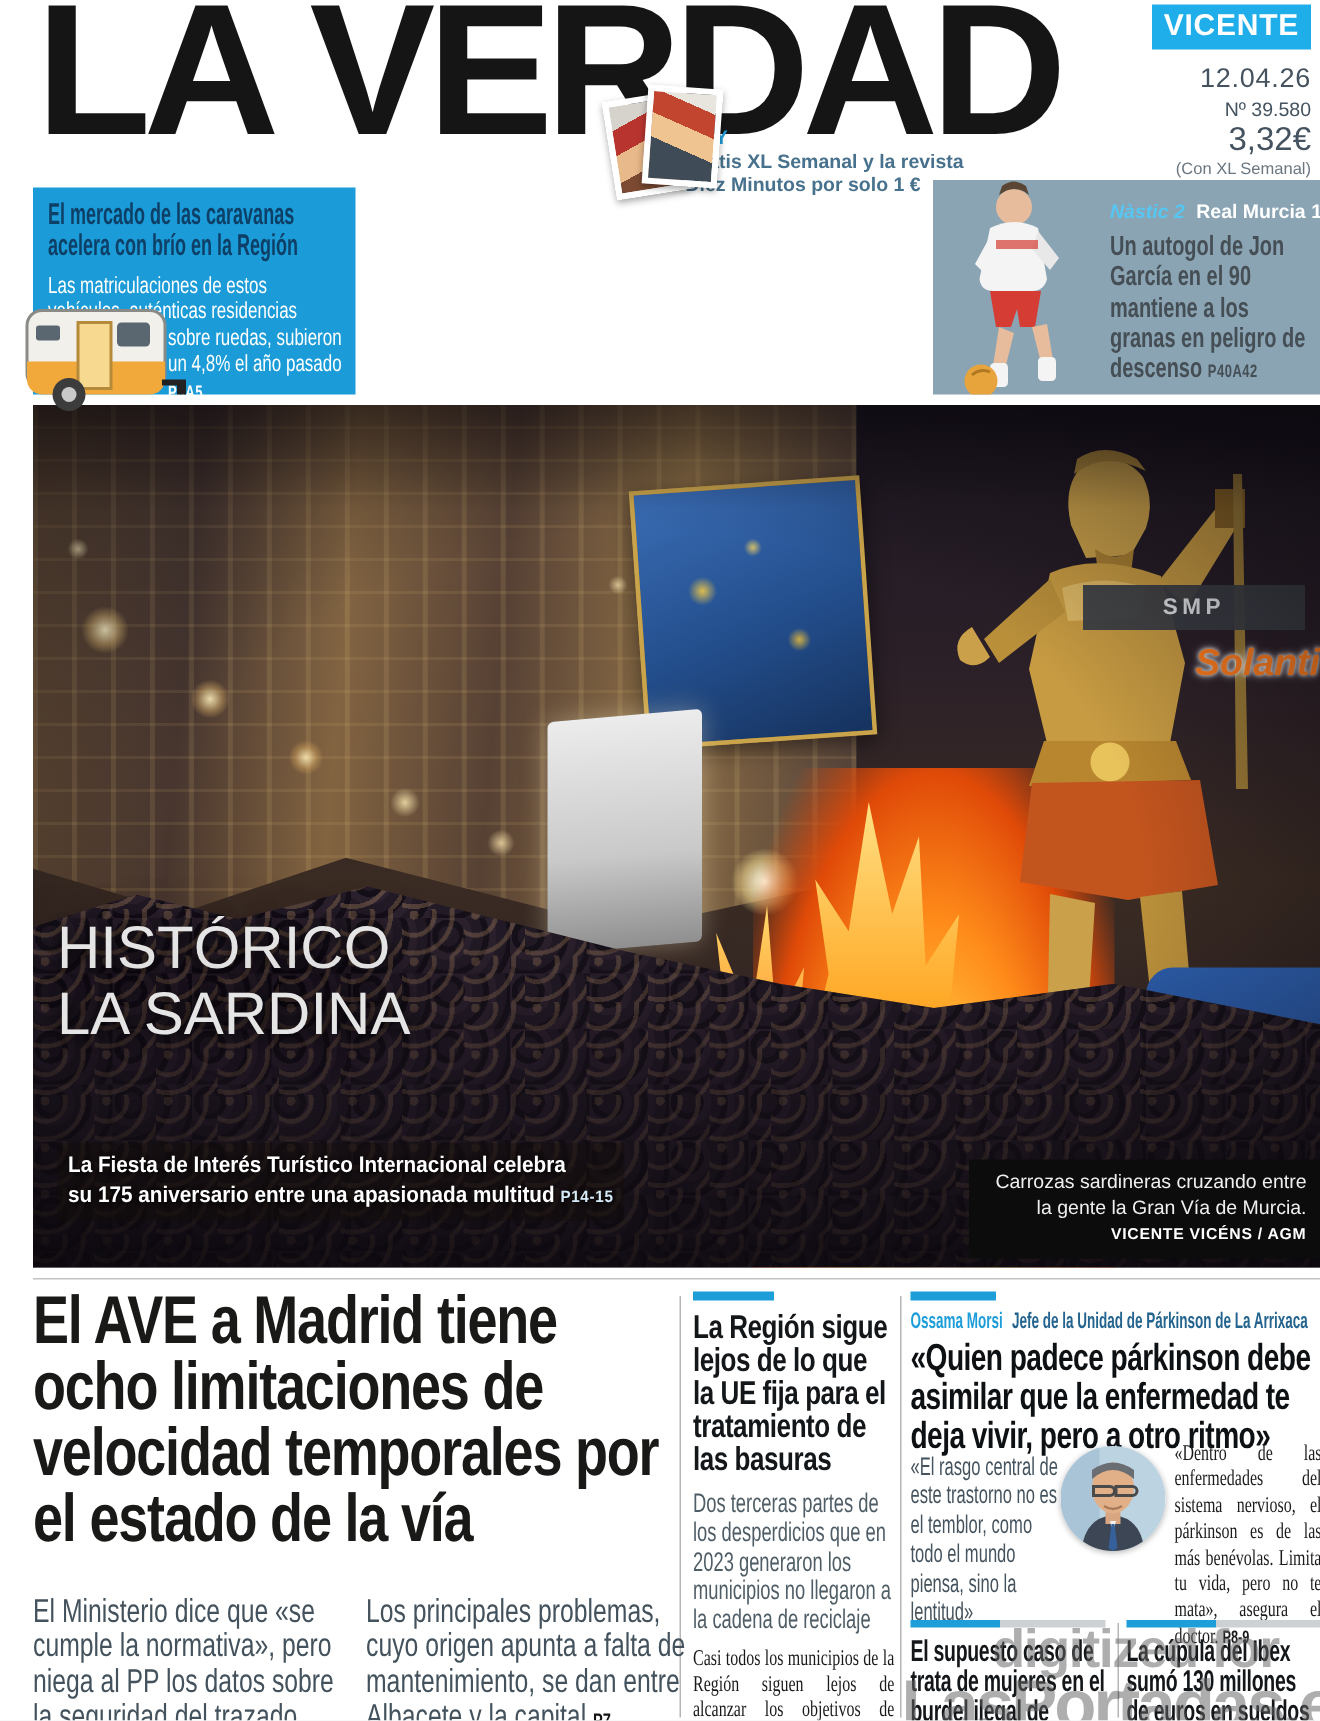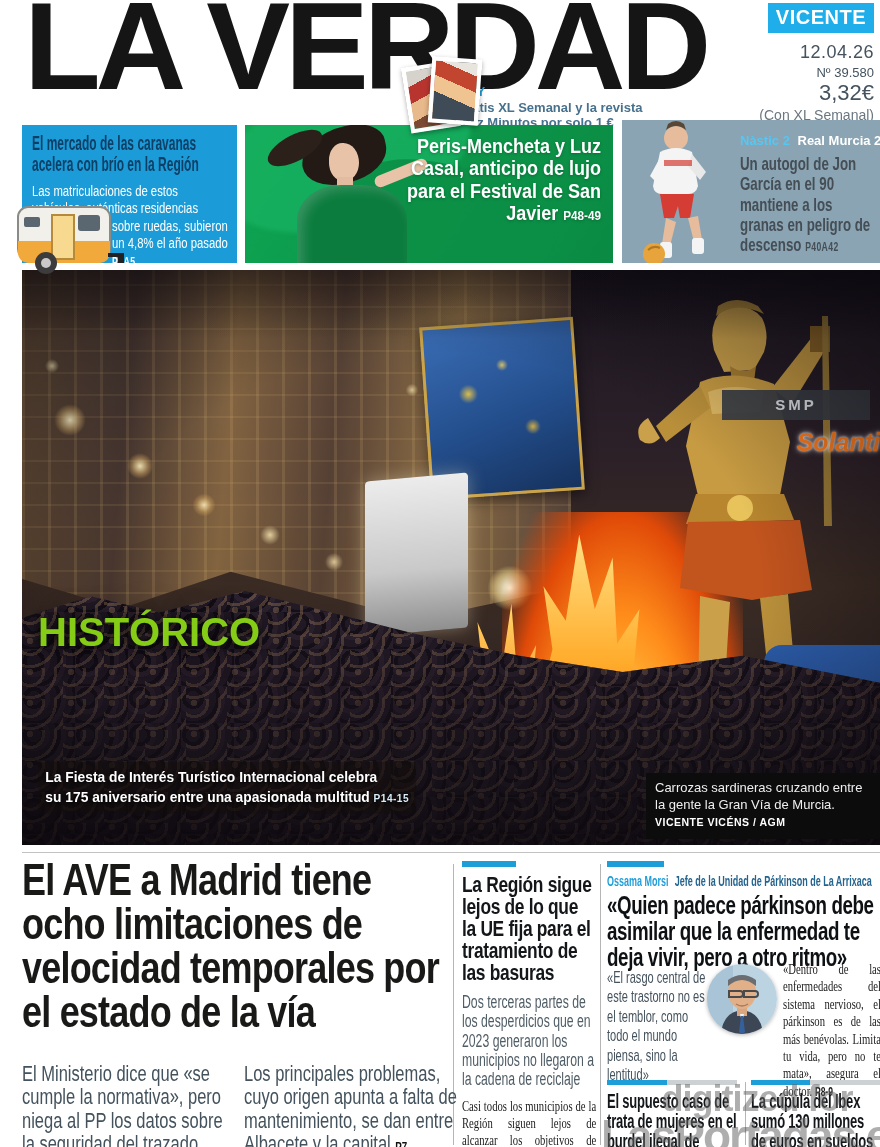--- a/index.html
+++ b/index.html
@@ -21,21 +21,21 @@
   .hoy { position:absolute; left:457px; top:84px; width:190px; }
   .hoy-label { font-size:13px; font-weight:bold; color:#1e9ed9; margin-bottom:2px; }
   .hoy-line { font-size:13px; font-weight:bold; color:#47718c; line-height:1.15; }
 
   .edition { position:absolute; right:6px; top:3px; width:120px; text-align:right; }
   .day-badge { display:inline-block; background:#1faee9; color:#fff; font-size:20px; font-weight:900;
     padding:3px 8px 4px; letter-spacing:0.5px; }
   .ed-date { margin-top:9px; font-size:18px; color:#44535f; letter-spacing:0.5px; }
   .ed-issue { font-size:13px; color:#44535f; margin-top:2px; }
   .ed-price { font-size:22px; color:#44535f; margin-top:0px; }
-  .ed-note { font-size:14px; color:#6a7680; margin-top:1px; }
+  .ed-note { font-size:11px; color:#6a7680; margin-top:1px; }
 
   
   .promo-caravan { position:absolute; left:22px; top:125px; width:215px; height:138px; background:#1b9cd8; }
   .pc-title { position:absolute; left:10px; top:8px; width:330px; font-size:20px; font-weight:800;
     color:#0e3f66; line-height:1.03; transform:scaleX(0.6); transform-origin:left top; }
   .pc-body-top { position:absolute; left:10px; top:57px; width:235px; font-size:15.5px; color:#fff;
     line-height:1.12; transform:scaleX(0.73); transform-origin:left top; }
   .pc-body-bottom { position:absolute; left:90px; top:92px; width:165px; font-size:15.5px; color:#fff;
     line-height:1.12; transform:scaleX(0.73); transform-origin:left top; }
   .pc-ref { font-weight:bold; font-size:12px; letter-spacing:0.5px; }
@@ -58,21 +58,21 @@
   .pf-arm { position:absolute; left:128px; top:42px; width:56px; height:12px; background:#e9c3a8;
     border-radius:8px; transform:rotate(-22deg); }
   .pf-title { position:absolute; right:12px; top:10px; width:250px; text-align:right; font-size:20px;
     font-weight:800; color:#fff; line-height:1.12; transform:scaleX(0.9); transform-origin:right top;
     text-shadow:0 1px 3px rgba(0,60,30,.4); }
   .pf-ref { font-size:13px; font-weight:bold; }
 
   .promo-football { position:absolute; left:622px; top:120px; width:258px; height:143px; background:#8aa4b3; overflow:hidden; }
   .player-svg { position:absolute; left:-4px; bottom:-2px; width:126px; height:145px; }
   .pfb-score { position:absolute; left:118px; top:13px; font-size:13px; font-weight:bold; white-space:nowrap; }
-  .pfb-score .t1 { color:#56c6f2; }
+  .pfb-score .t1 { color:#56c6f2;font-style:italic; }
   .pfb-score .t2 { color:#ffffff; margin-left:4px; }
   .pfb-title { position:absolute; left:118px; top:34px; width:188px; font-size:18.5px; font-weight:800;
     color:#454e55; line-height:1.1; transform:scaleX(0.72); transform-origin:left top; }
   .pfb-ref { font-size:12px; letter-spacing:0.5px; }
 
   
   .photo { position:absolute; left:22px; top:270px; width:858px; height:575px; overflow:hidden; background:#221a20; }
   .ph-sky { position:absolute; inset:0;
     background:radial-gradient(ellipse 320px 220px at 6% 16%, #2c3a52 0%, rgba(44,58,82,0) 70%),
       linear-gradient(180deg,#1d1722 0%,#2b2028 30%,#3a2b23 55%,#241b22 100%); }
@@ -121,28 +121,28 @@
   .ph-tractor::after { content:""; position:absolute; left:4px; bottom:-12px; width:92px; height:92px;
     border-radius:50%; background:radial-gradient(circle,#2a2a2a 0 55%,#101010 56% 100%); }
   .ph-smp { position:absolute; right:10px; top:120px; width:148px; height:30px; background:rgba(58,63,69,.94);
     color:#e2e6e9; font-size:15px; font-weight:bold; letter-spacing:3px; line-height:30px; text-align:center; }
   .ph-sol { position:absolute; right:0px; top:158px; font-size:25px; font-weight:900; font-style:italic;
     color:#ff7d1f; text-shadow:0 0 3px #fff, 0 0 6px rgba(255,255,255,.8); }
   .ph-vignette { position:absolute; inset:0;
     background:radial-gradient(ellipse at 48% 55%, rgba(0,0,0,0) 52%, rgba(8,5,10,.55) 100%),
       linear-gradient(180deg, rgba(5,3,8,.45) 0%, rgba(5,3,8,0) 12%); }
 
-  .ph-headline { position:absolute; left:16px; top:340px; color:#84cc16; font-weight:700; font-size:40px;
+  .ph-headline { position:absolute; left:16px; top:340px; color:#e5e5e5; font-weight:400; font-size:40px;
     line-height:1.1; letter-spacing:0px; text-shadow:0 2px 10px rgba(0,0,0,.85), 0 0 30px rgba(0,0,0,.5); }
   .ph-subhead { position:absolute; left:16px; top:492px; padding:5px 8px 6px; background:rgba(18,12,8,.38);
     color:#fff; font-weight:bold; font-size:15px; line-height:1.35; transform:scaleX(0.92);
     transform-origin:left top; text-shadow:0 1px 4px rgba(0,0,0,.9); }
   .ph-subref { font-size:11px; color:#d6ecf8; letter-spacing:0.5px; }
   .ph-caption { position:absolute; right:0; top:503px; width:234px; background:#0c0c0c; color:#efefef;
-    font-size:13px; line-height:1.3; padding:7px 9px 8px; }
+    font-size:13px; line-height:1.3; padding:7px 9px 8px; text-align:right; }
   .ph-credit { font-size:10.5px; font-weight:bold; letter-spacing:0.5px; color:#ffffff; }
 
   
   .rule { position:absolute; left:22px; top:852px; width:858px; height:1px; background:#c2c2c2; }
   .vdiv { position:absolute; width:1px; background:#b5b5b5; }
   #vdiv1 { left:453px; top:864px; height:281px; }
   #vdiv2 { left:600px; top:864px; height:281px; }
   #vdiv3 { left:745px; top:1082px; height:63px; }
 
   .art-ave { position:absolute; left:22px; top:858px; width:424px; }
@@ -233,54 +233,40 @@
       <rect x="40" y="18" width="22" height="44" fill="#f7d98f" stroke="#b58a3a" stroke-width="2"></rect>
       <rect x="66" y="18" width="22" height="16" rx="3" fill="#5a6670"></rect>
       <rect x="12" y="20" width="16" height="10" rx="2" fill="#5a6670"></rect>
       <circle cx="34" cy="66" r="11" fill="#3c3c3c"></circle>
       <circle cx="34" cy="66" r="5" fill="#c9c9c9"></circle>
       <rect x="96" y="56" width="16" height="4" fill="#222"></rect>
       <rect x="106" y="58" width="6" height="8" fill="#222"></rect>
     </svg>
   </div>
 
-  <div class="promo-festival">
-    <div class="pf-scarf1"></div>
-    <div class="pf-scarf2"></div>
-    <div class="pf-hair"></div>
-    <div class="pf-hair2"></div>
-    <div class="pf-face"></div>
-    <div class="pf-neck"></div>
-    <div class="pf-dress"></div>
-    <div class="pf-arm"></div>
-    <div class="pf-title">
-      <span>Peris-Mencheta y Luz Casal, anticipo de lujo para el Festival de San Javier</span>
-      <span class="pf-ref">P48-49</span>
-    </div>
-  </div>
 
   <div class="promo-football">
     <svg class="player-svg" viewBox="0 0 126 145">
       <circle cx="58" cy="18" r="12" fill="#e6bc9c"></circle>
       <path d="M48 10 q10 -8 20 0 l-2 -6 q-8 -6 -16 0 z" fill="#5a4632"></path>
       <path d="M42 32 q16 -8 32 0 l6 34 q-2 8 -10 8 l-26 0 q-8 0 -9 -8 z" fill="#f4f4f4"></path>
       <path d="M44 34 l-12 22 6 6 10 -16 z" fill="#f4f4f4"></path>
       <path d="M74 34 l14 18 -6 8 -12 -14 z" fill="#e8e8e8"></path>
       <path d="M46 40 h28 v6 h-28 z" fill="#d43c34" opacity="0.7"></path>
       <path d="M42 74 h34 l-4 24 h-10 l-2 -12 -4 12 h-10 z" fill="#d43c34"></path>
       <path d="M48 98 l-4 26 8 2 6 -24 z" fill="#e6bc9c"></path>
       <path d="M70 98 l6 24 8 -2 -4 -24 z" fill="#e6bc9c"></path>
       <rect x="42" y="122" width="12" height="16" rx="3" fill="#f4f4f4"></rect>
       <rect x="74" y="118" width="12" height="16" rx="3" fill="#f4f4f4"></rect>
       <circle cx="36" cy="134" r="11" fill="#e8a43c"></circle>
       <path d="M30 130 a11 11 0 0 1 12 -2" stroke="#b07820" stroke-width="2" fill="none"></path>
     </svg>
     <div class="pfb-score">
       <span class="t1">Nàstic 2</span>
-      <span class="t2">Real Murcia 2</span>
+      <span class="t2">Real Murcia 1</span>
     </div>
     <div class="pfb-title">
       <span>Un autogol de Jon García en el 90 mantiene a los granas en peligro de descenso</span>
       <span class="pfb-ref">P40A42</span>
     </div>
   </div>
 
   <div class="photo">
     <div class="ph-sky"></div>
     <div class="ph-buildings"></div>
@@ -310,20 +296,21 @@
       <path d="M218 20 l6 0 4 210 -8 0z" fill="#9a7a36"></path>
     </svg>
     <div class="ph-tractor"></div>
     <div class="ph-smp">SMP</div>
     <div class="ph-sol">Solanti</div>
     <div class="ph-crowd"></div>
     <div class="ph-vignette"></div>
 
     <div class="ph-headline">
       <div>HISTÓRICO</div>
+      <div>LA SARDINA</div>
     </div>
     <div class="ph-subhead">
       <div>La Fiesta de Interés Turístico Internacional celebra</div>
       <div>
         <span>su 175 aniversario entre una apasionada multitud</span>
         <span class="ph-subref">P14-15</span>
       </div>
     </div>
     <div class="ph-caption">
       <span>Carrozas sardineras cruzando entre la gente la Gran Vía de Murcia.</span>

